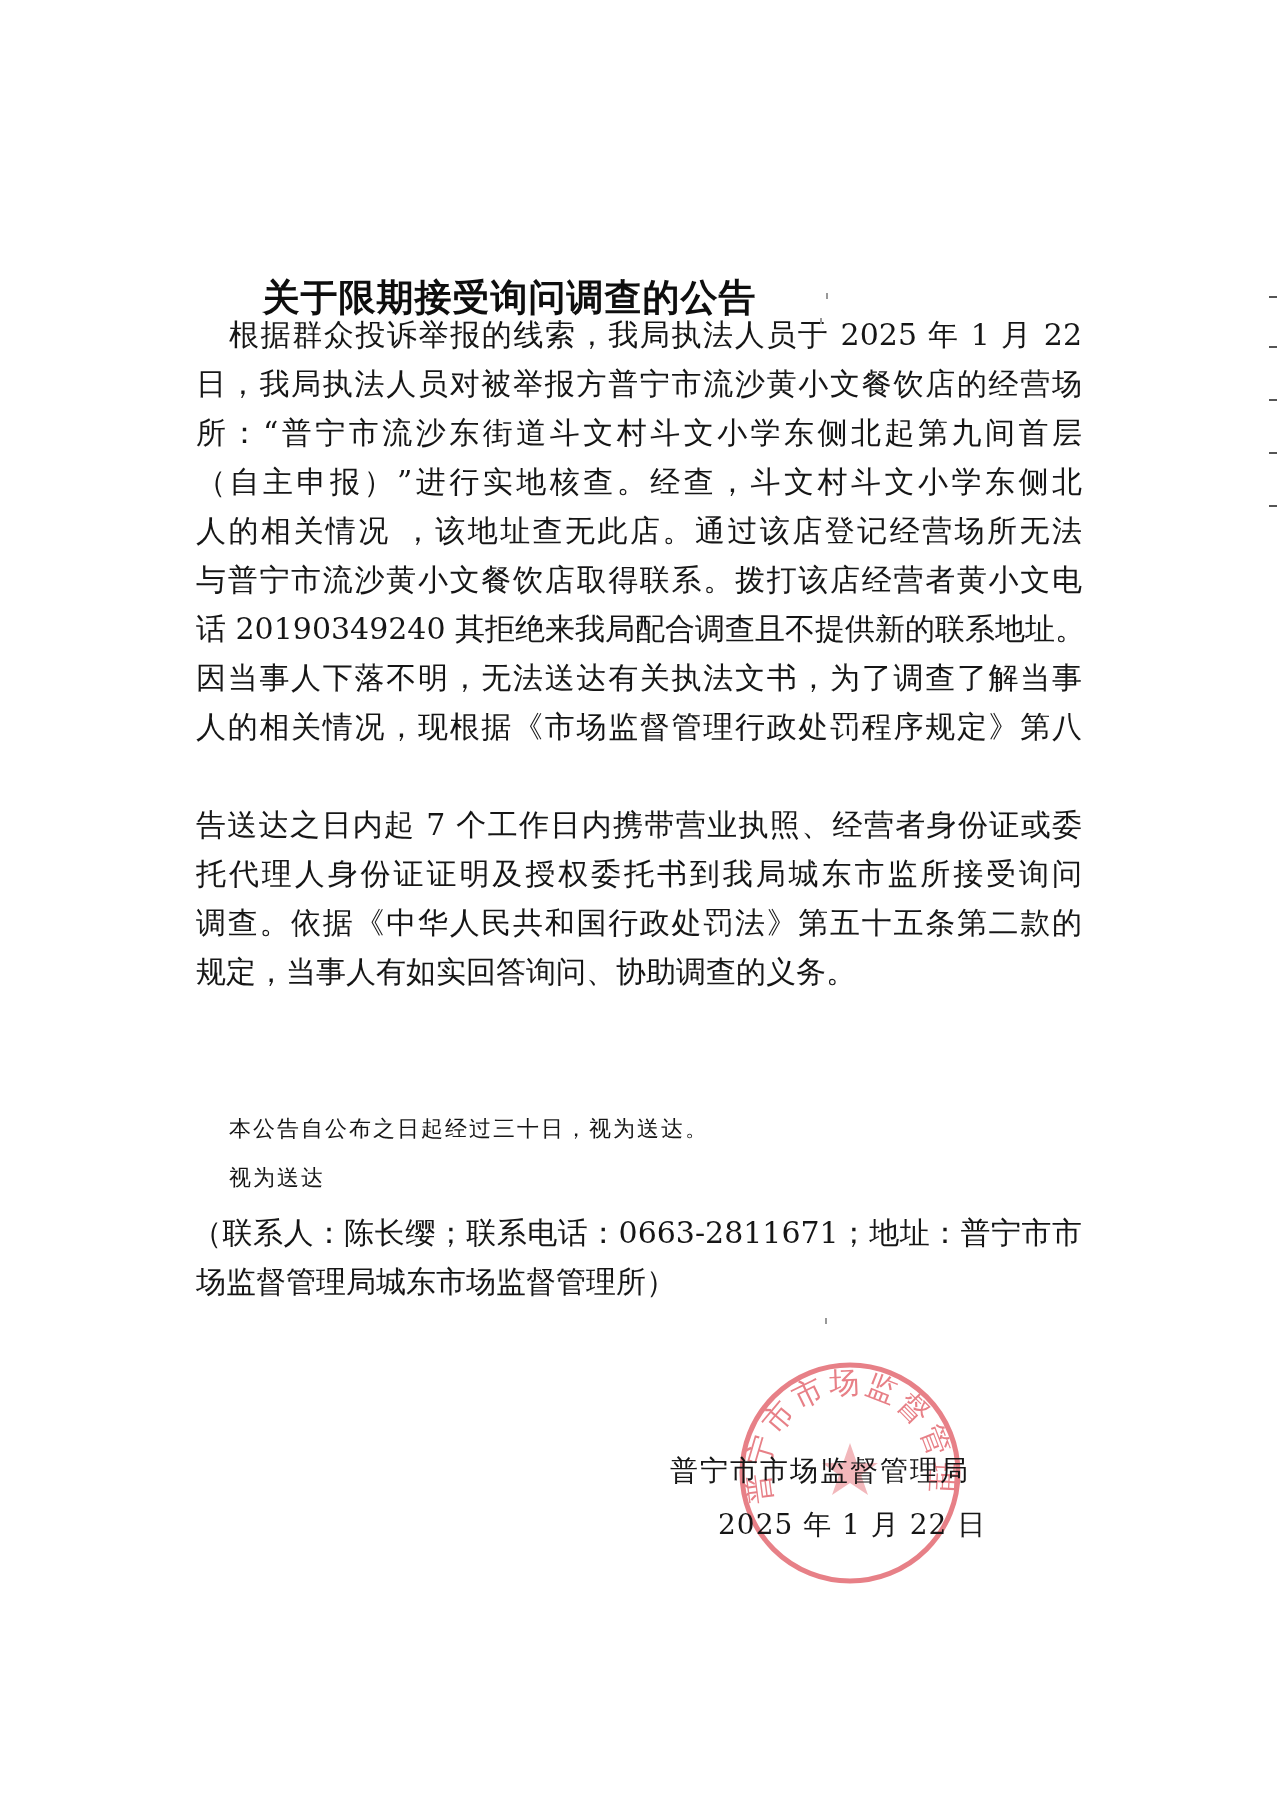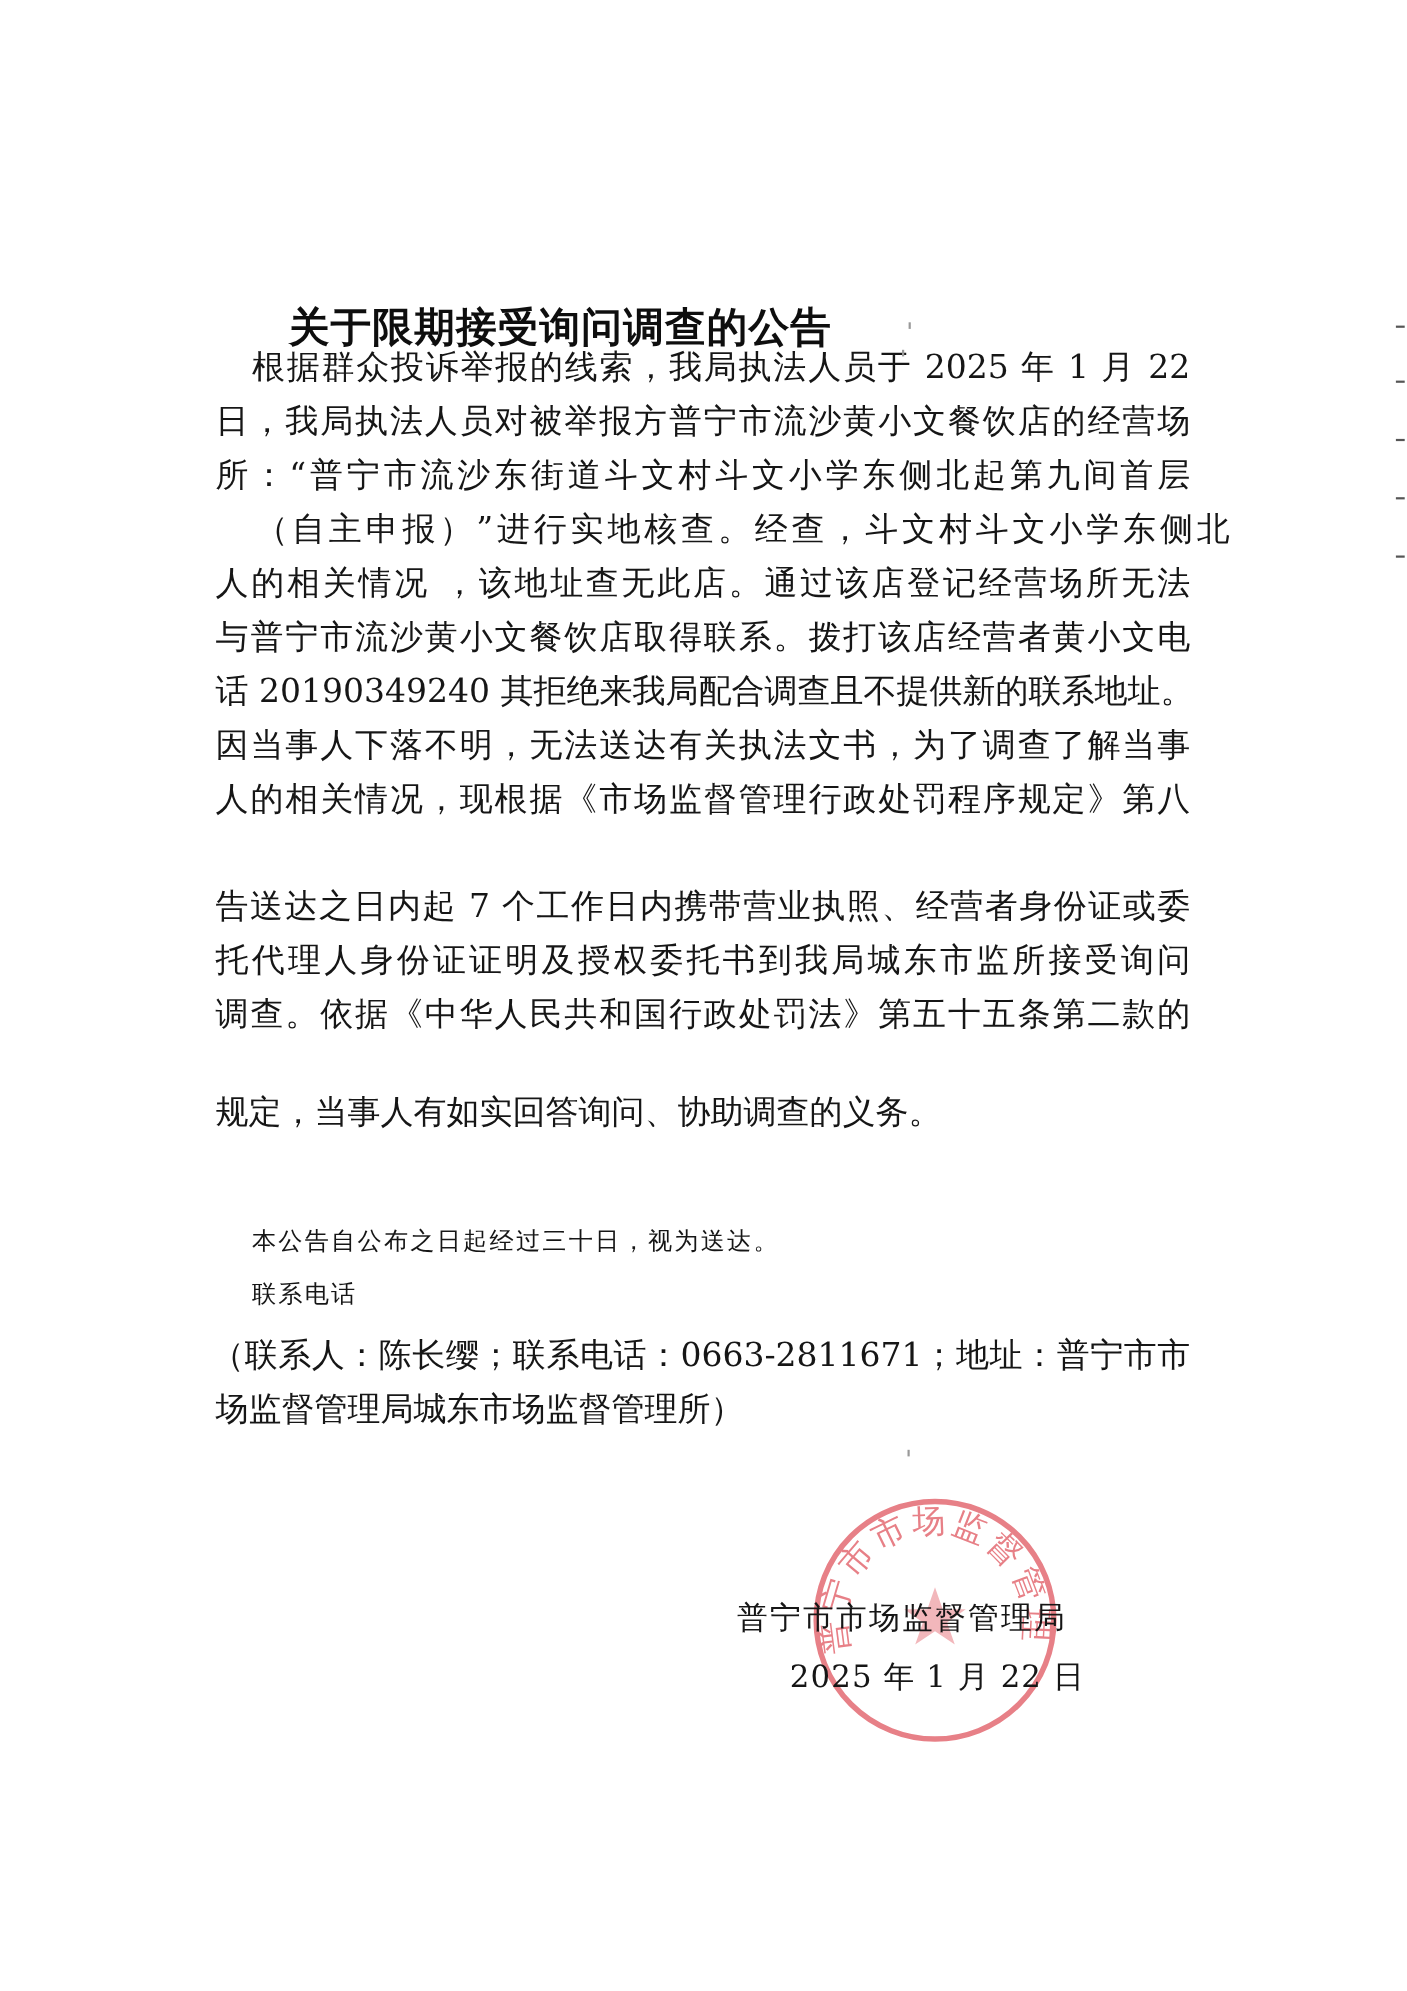--- a/index.html
+++ b/index.html
@@ -108,33 +108,33 @@
 </head>
 <body>
 
 <div class="page">
 
   <div class="title">关于限期接受询问调查的公告</div>
 
   <div class="body-line indent" style="top:315px;">根据群众投诉举报的线索，我局执法人员于 2025 年 1 月 22</div>
   <div class="body-line" style="top:364px;">日，我局执法人员对被举报方普宁市流沙黄小文餐饮店的经营场</div>
   <div class="body-line" style="top:413px;">所：“普宁市流沙东街道斗文村斗文小学东侧北起第九间首层</div>
-  <div class="body-line" style="top:462px;margin-left:36px;">（自主申报）”进行实地核查。经查，斗文村斗文小学东侧北</div>
+  <div class="body-line" style="top:462px;">（自主申报）”进行实地核查。经查，斗文村斗文小学东侧北</div>
   <div class="body-line" style="top:511px;">人的相关情况 ，该地址查无此店。通过该店登记经营场所无法</div>
   <div class="body-line" style="top:560px;">与普宁市流沙黄小文餐饮店取得联系。拨打该店经营者黄小文电</div>
   <div class="body-line" style="top:609px;">话 20190349240 其拒绝来我局配合调查且不提供新的联系地址。</div>
   <div class="body-line" style="top:658px;">因当事人下落不明，无法送达有关执法文书，为了调查了解当事</div>
   <div class="body-line" style="top:707px;">人的相关情况，现根据《市场监督管理行政处罚程序规定》第八</div>
   <div class="body-line" style="top:805px;">告送达之日内起 7 个工作日内携带营业执照、经营者身份证或委</div>
   <div class="body-line" style="top:854px;">托代理人身份证证明及授权委托书到我局城东市监所接受询问</div>
   <div class="body-line" style="top:903px;">调查。依据《中华人民共和国行政处罚法》第五十五条第二款的</div>
-  <div class="body-line last" style="top:952px;margin-top:40px;">规定，当事人有如实回答询问、协助调查的义务。</div>
+  <div class="body-line last" style="top:952px;">规定，当事人有如实回答询问、协助调查的义务。</div>
 
   <div class="short-line" style="left:229px; top:1109px;">本公告自公布之日起经过三十日，视为送达。</div>
-  <div class="short-line" style="left:229px; top:1158px;">联系电话</div>
+  <div class="short-line" style="left:229px; top:1158px;">视为送达</div>
 
   <div class="body-line" style="top:1213px; left:192px; width:890px;">（联系人：陈长缨；联系电话：0663-2811671；地址：普宁市市</div>
   <div class="body-line last" style="top:1262px;">场监督管理局城东市场监督管理所）</div>
 
   <svg class="seal" viewBox="0 0 230 230">
     <circle cx="115" cy="115" r="108" fill="none" stroke="#e0565f" stroke-width="5"></circle>
     <defs>
       <path id="sealArc" d="M 40 150 A 82 82 0 1 1 190 150"></path>
     </defs>
     <text font-size="30" fill="#e0565f" font-family="DejaVu Sans, sans-serif" letter-spacing="4">

